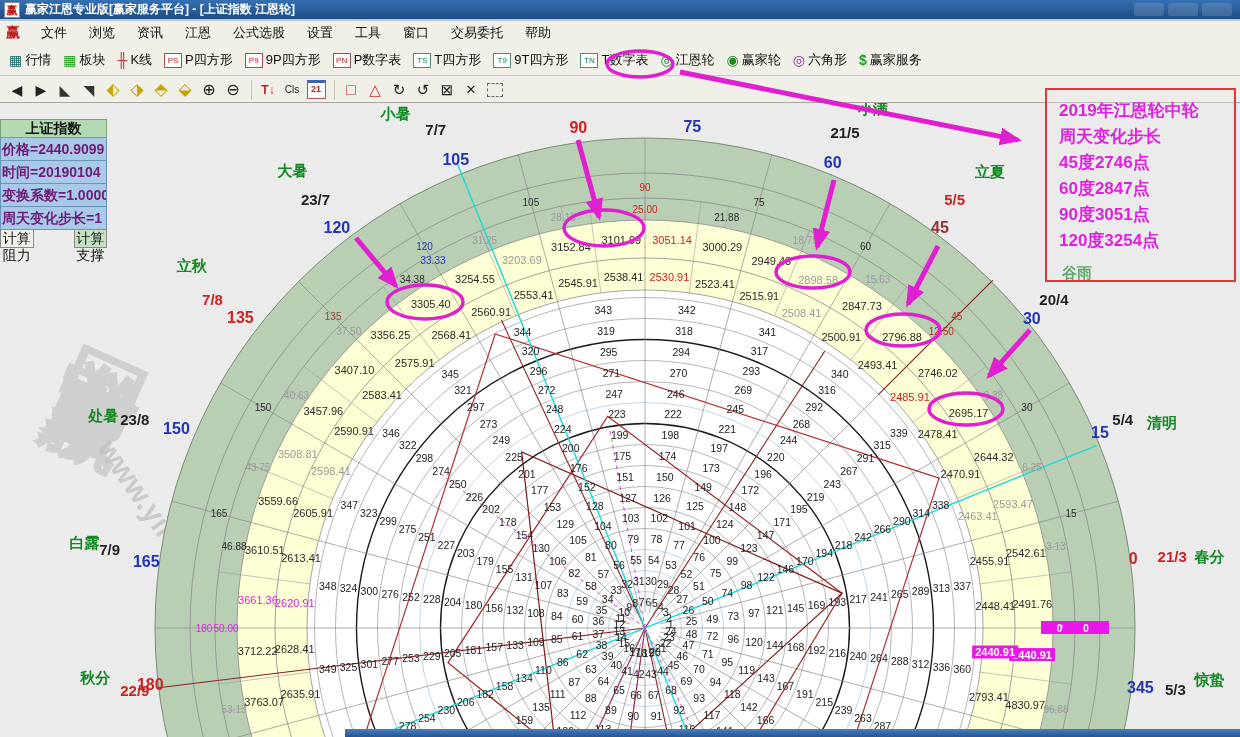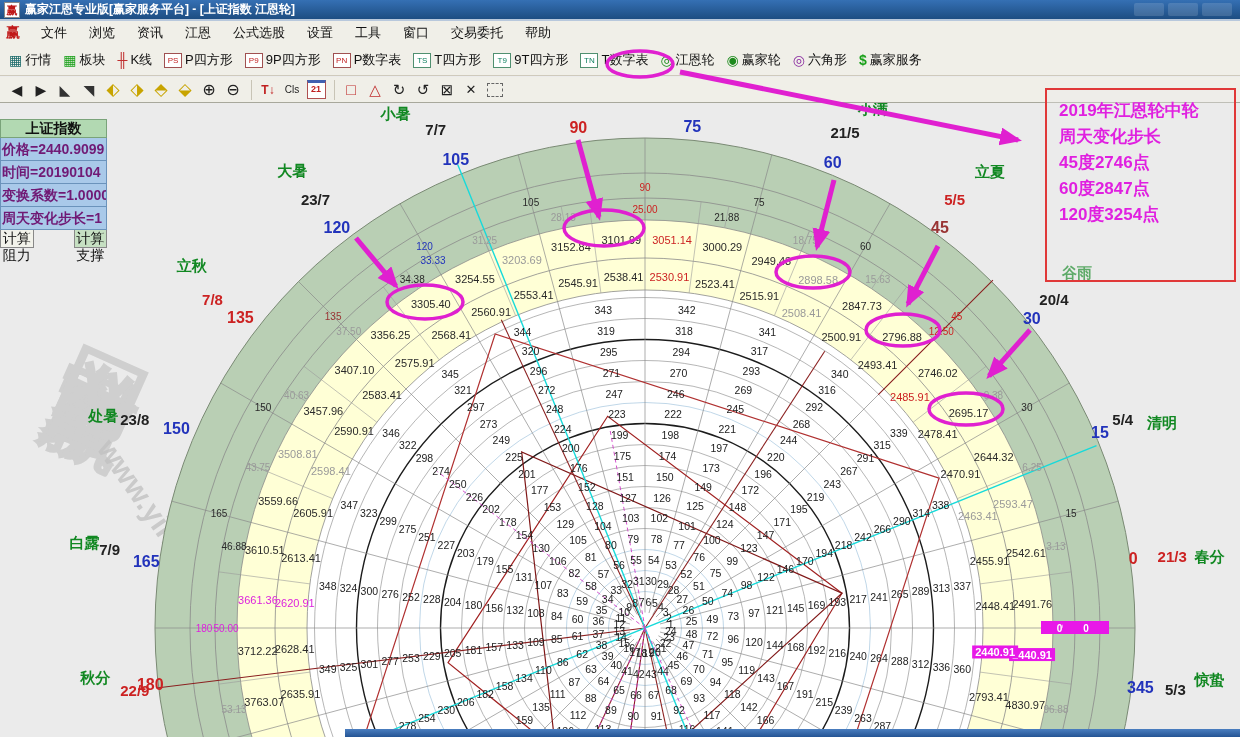--- a/index.html
+++ b/index.html
@@ -737,20 +737,21 @@
     <span class="calc-res">计算阻力</span>
     <span class="calc-sup">计算支撑</span>
   </div>
 </div>
 
 <div class="annobox">
   <div>2019年江恩轮中轮</div>
   <div>周天变化步长</div>
   <div>45度2746点</div>
   <div>60度2847点</div>
+  <div>90度3051点</div>
   <div>120度3254点</div>
 </div>
 
 <svg class="overlay" id="overlay" viewBox="0 0 1240 737">
     <defs>
       <marker id="ah" markerWidth="26" markerHeight="20" refX="18" refY="9" orient="auto" markerUnits="userSpaceOnUse">
         <path d="M0,0 L22,9 L0,18 z" fill="#e020d0"></path>
       </marker>
     </defs>
     <line x1="680" y1="72" x2="1018" y2="140" stroke="#e020d0" stroke-width="5" marker-end="url(#ah)"></line>

